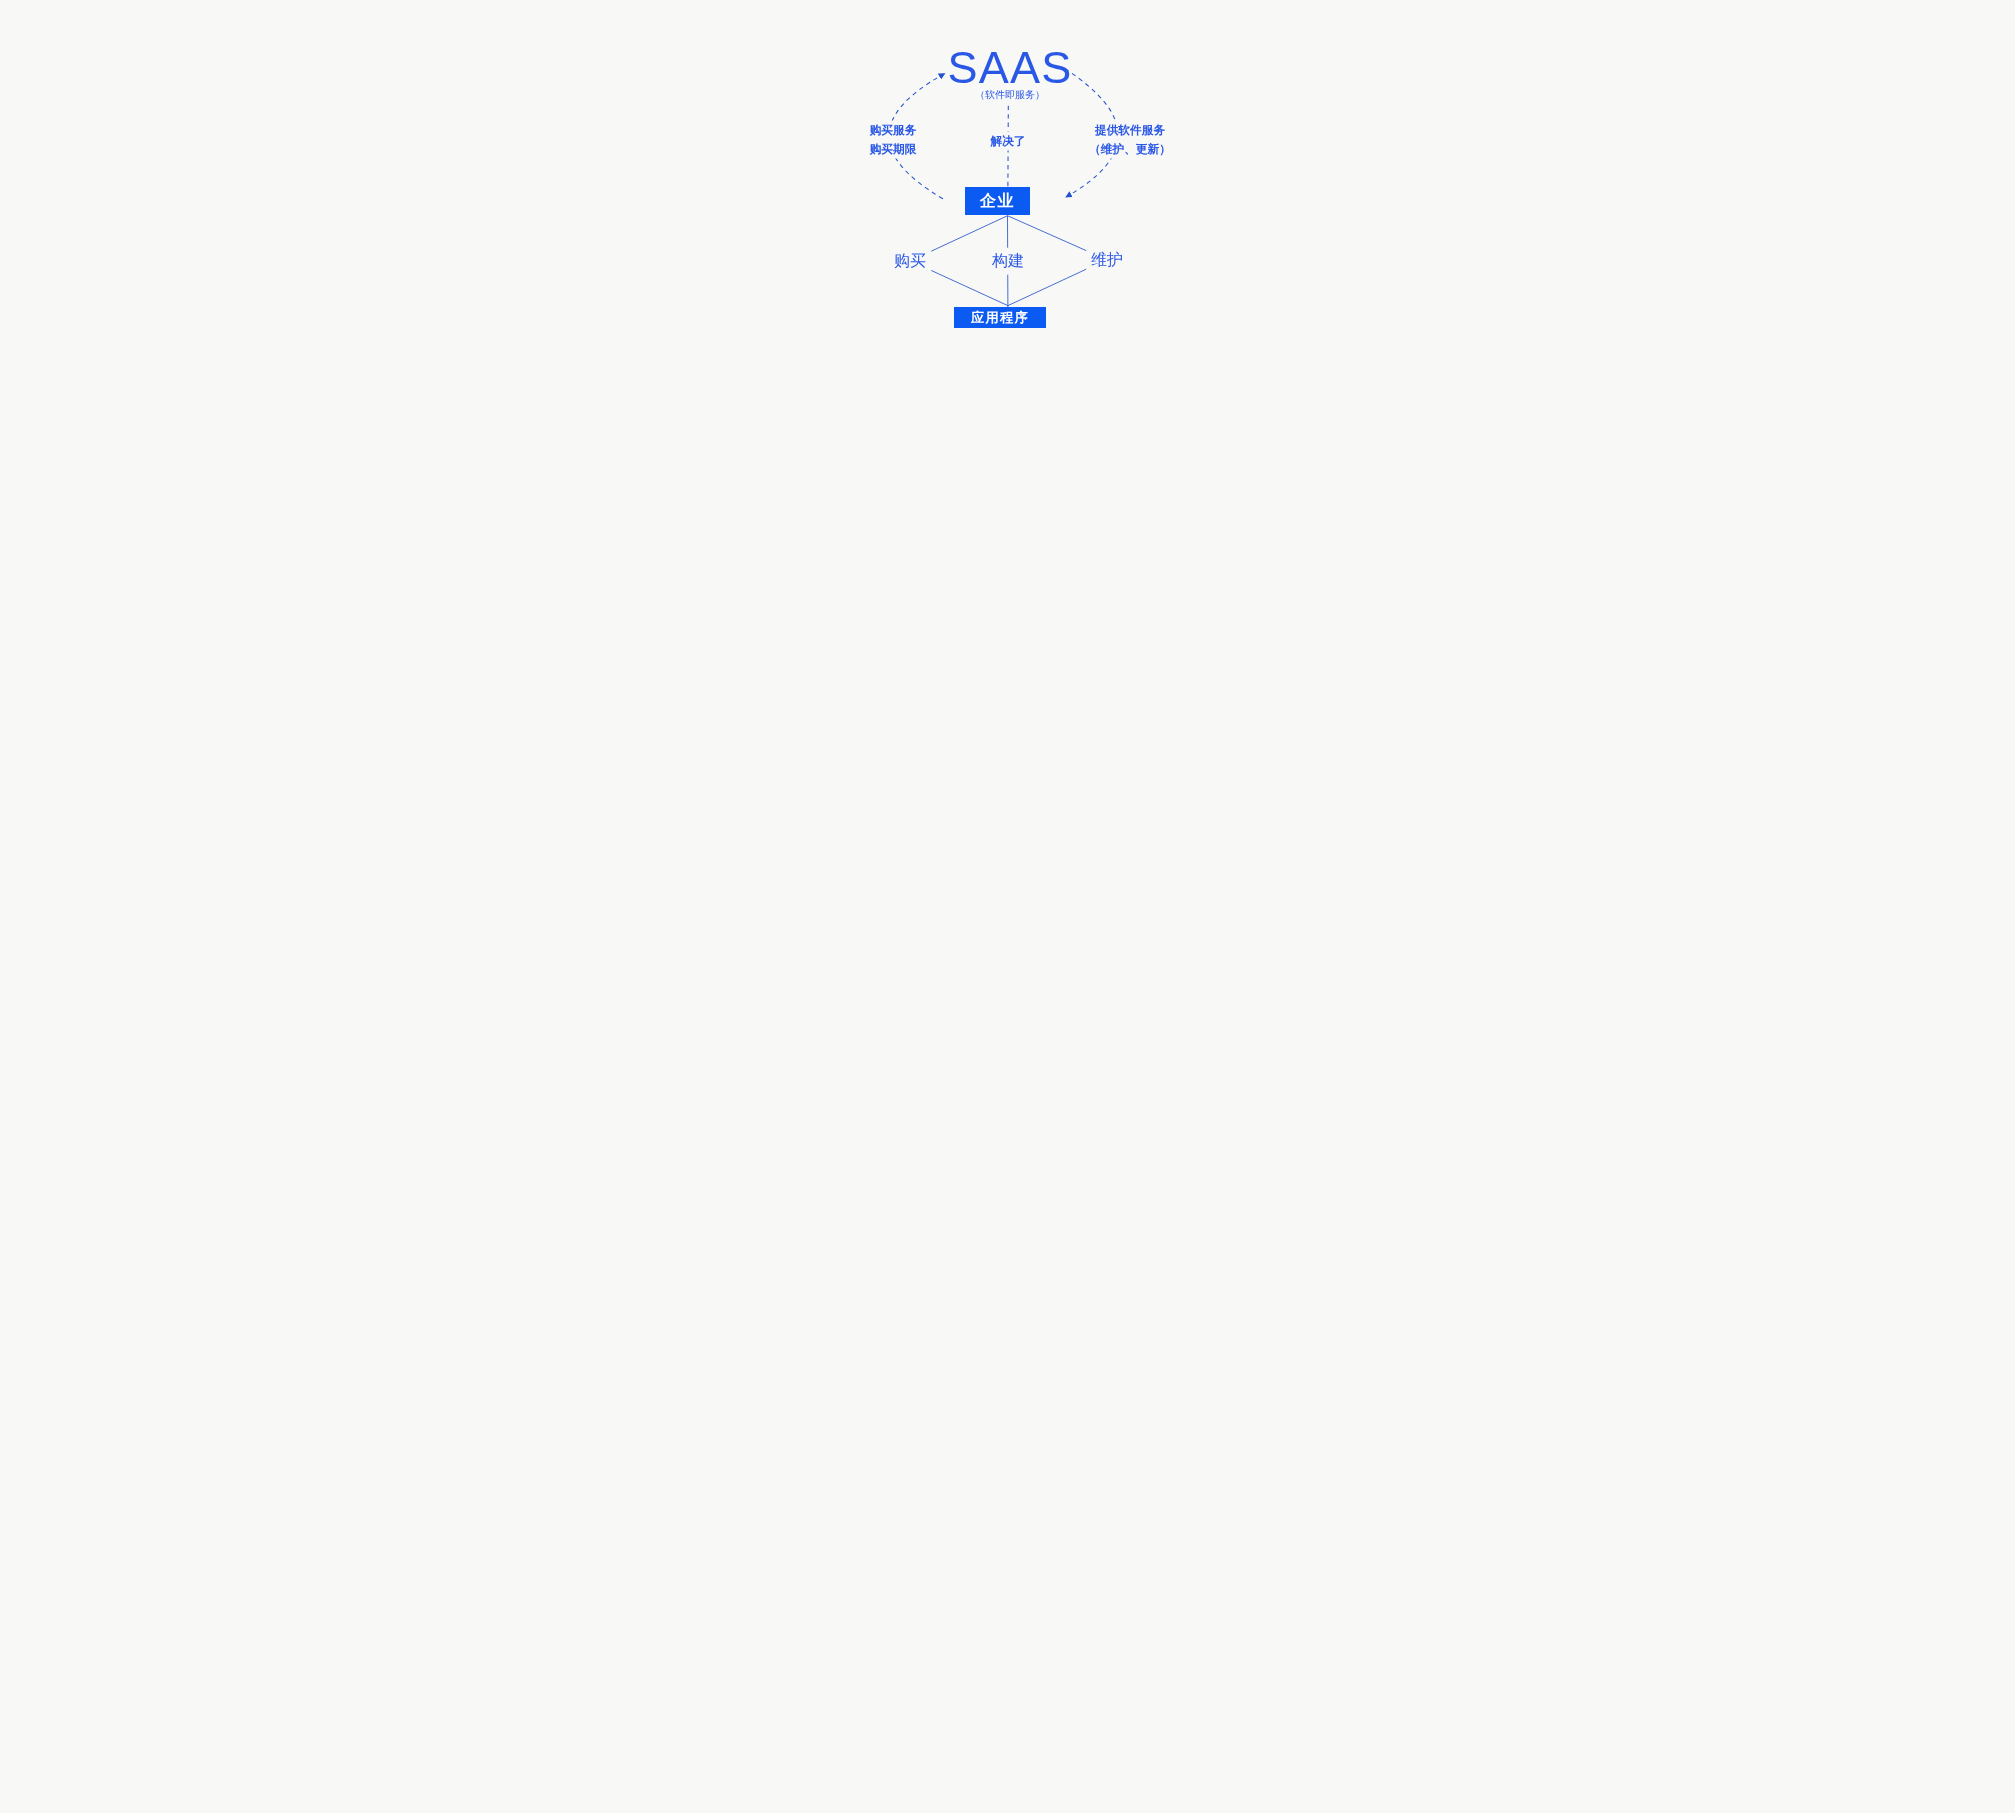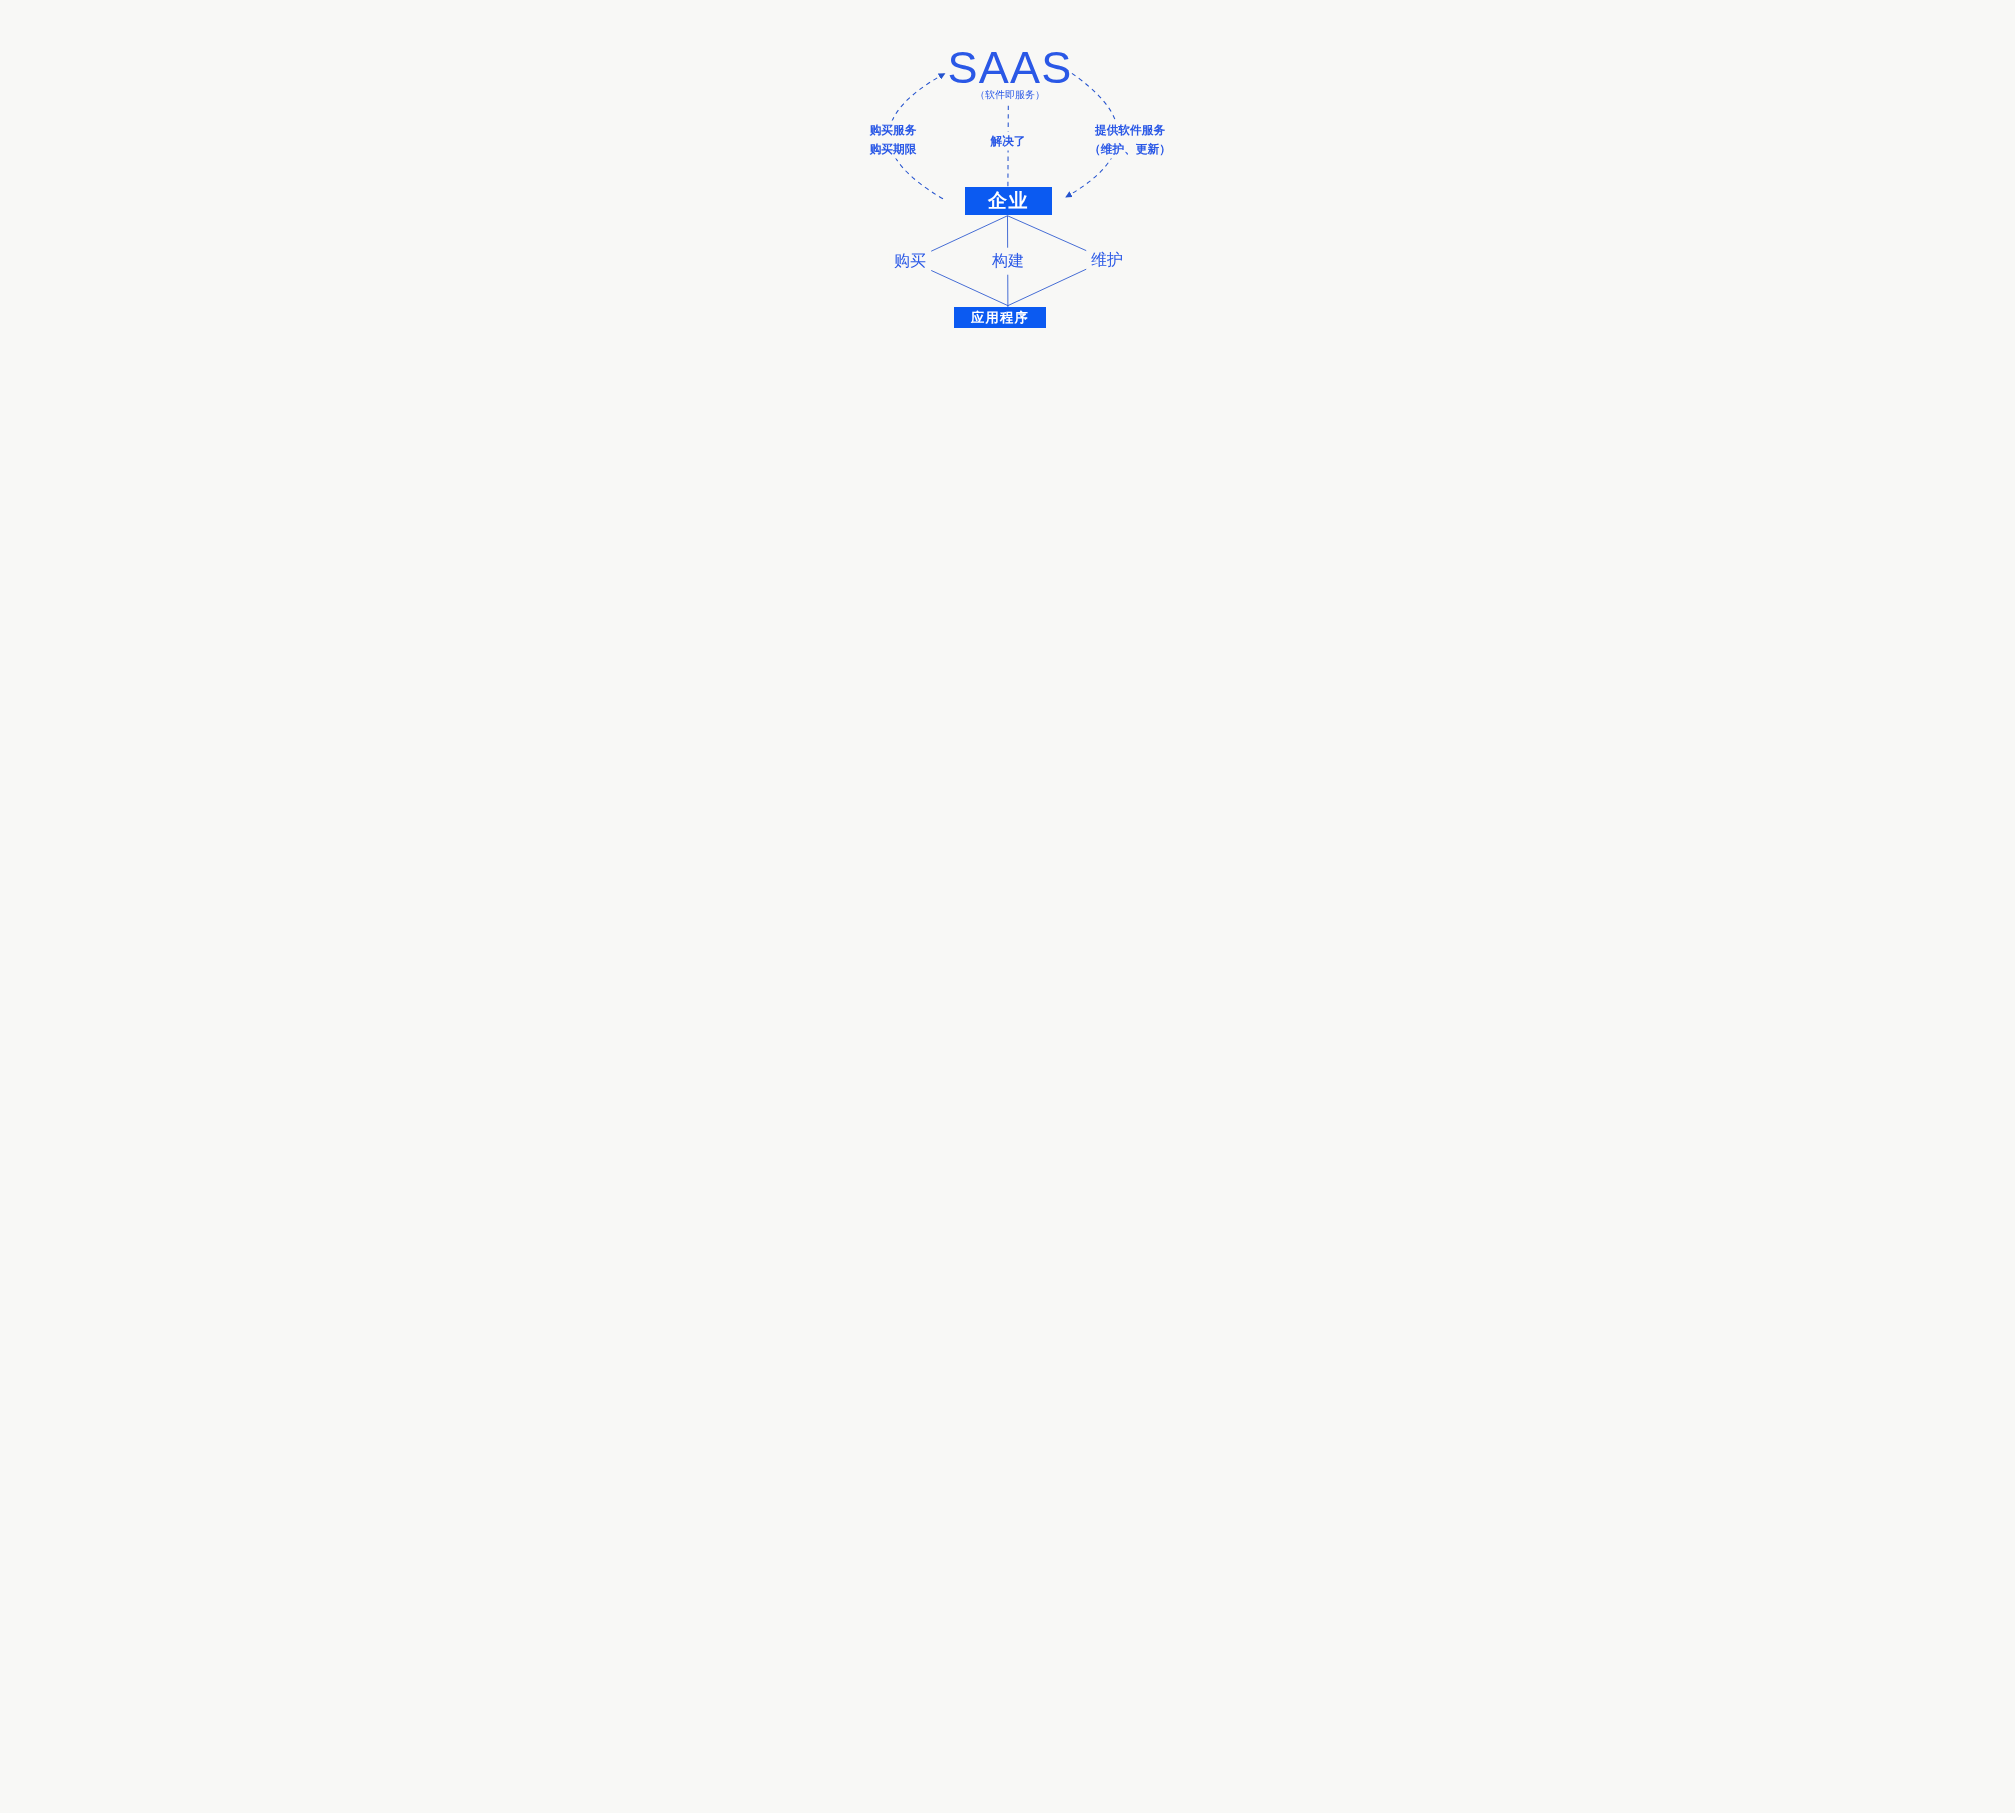--- a/index.html
+++ b/index.html
@@ -66,22 +66,22 @@
   .box {
     position: absolute;
     background: var(--box, #0B5AF1);
     display: flex;
     align-items: center;
     justify-content: center;
     color: #FFFFFF;
   }
   .box-enterprise {
     left: 280px; top: 183px;
-    width: 87px; height: 28px;
-    font-size: 19px;
+    width: 65px; height: 28px;
+    font-size: 16px;
     font-weight: 700;
     letter-spacing: 1.6px;
   }
   .box-app {
     left: 269px; top: 303px;
     width: 92px; height: 21px;
     font-size: 13.3px;
     font-weight: 700;
     letter-spacing: 1.2px;
   }

